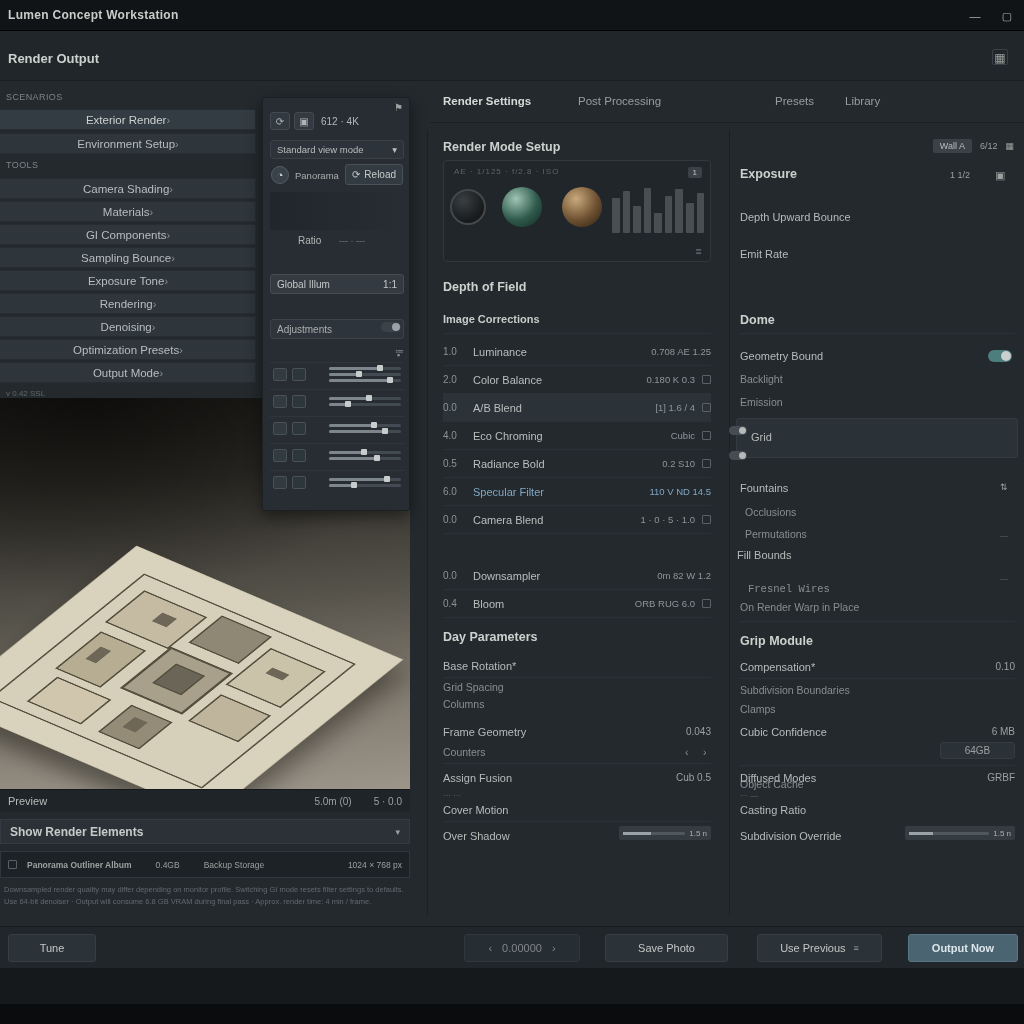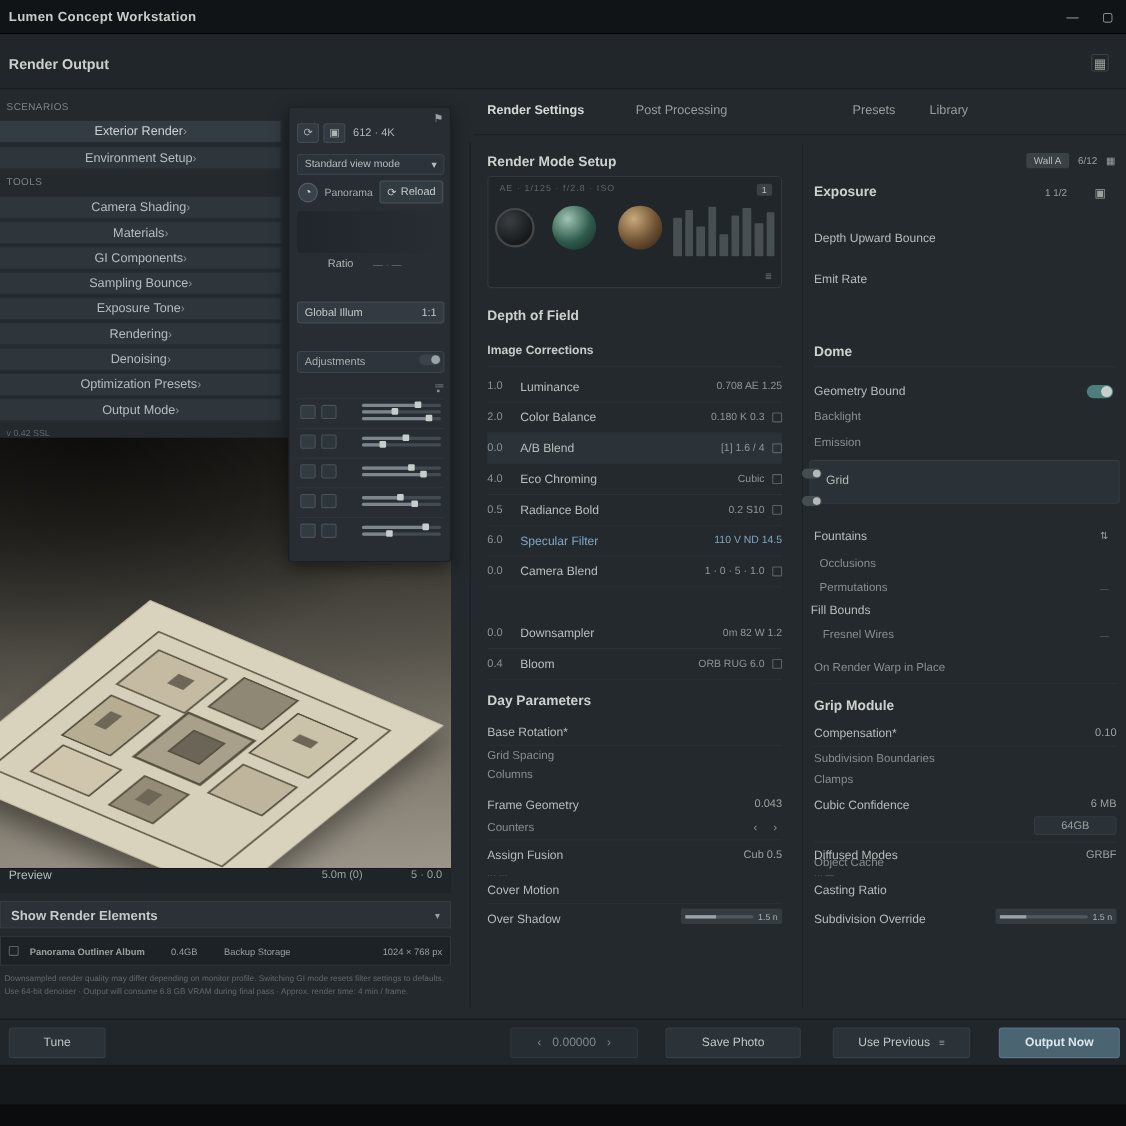--- a/index.html
+++ b/index.html
@@ -112,21 +112,21 @@
 
   .toggle{width:24px;height:12px;border-radius:6px;background:#3c444a;position:relative;}
   .toggle.on{background:#4e7d7e;}
   .toggle::after{content:"";position:absolute;top:1px;width:10px;height:10px;border-radius:50%;background:#c9cfcd;right:1px;}
   .mini-toggle{width:18px;height:9px;border-radius:5px;background:#454d53;position:relative;}
   .mini-toggle::after{content:"";position:absolute;top:1px;right:1px;width:7px;height:7px;border-radius:50%;background:#b4bab8;}
 
   .card{background:#2a3137;border:1px solid #343b41;border-radius:3px;}
 
   
-  .bl-stats{left:0;top:789px;width:410px;height:23px;background:#1f2428;border-top:1px solid #14181b;display:flex;padding:0 8px;gap:22px;}
+  .bl-stats{left:0;top:789px;width:410px;height:23px;background:#1f2428;border-top:1px solid #14181b;display:flex;align-items:center;padding:0 8px;}
   .bl-collapse{left:0;top:819px;width:410px;height:25px;background:#2b3137;border:1px solid #343b41;display:flex;align-items:center;justify-content:space-between;padding:0 9px;}
   .bl-table{left:0;top:851px;width:410px;height:27px;background:#1d2226;border:1px solid #30363b;display:flex;align-items:center;padding:0 7px;gap:10px;}
   .bl-cell{font-size:8.5px;color:#9aa09e;white-space:nowrap;}
   .fineprint{left:4px;width:400px;font-size:7.5px;color:#62696e;line-height:11px;}
 
   
   .bbar{left:0;top:926px;width:1024px;height:42px;background:#20262a;border-top:1px solid #171b1e;}
   .btn{position:absolute;top:7px;height:28px;border-radius:3px;display:flex;align-items:center;justify-content:center;
        font-size:11px;color:#c2c7c5;background:#2b3238;border:1px solid #373e44;}
   .btn.dim{background:#262d33;color:#80878b;border-color:#30373d;}
@@ -457,21 +457,21 @@
     <div class="abs plain-lbl" style="left:14px;top:12px;">Grid</div>
     <div class="abs mini-toggle" style="right:8px;top:7px;"></div>
     <div class="abs mini-toggle" style="right:8px;top:23px;"></div>
   </div>
   <div class="abs plain-lbl" style="left:740px;top:482px;">Fountains</div>
   <div class="abs meta-txt" style="left:1000px;top:482px;">⇅</div>
   <div class="abs dim-lbl" style="left:745px;top:506px;">Occlusions</div>
   <div class="abs dim-lbl" style="left:745px;top:528px;">Permutations</div>
   <div class="abs tiny-lbl" style="left:1000px;top:531px;">—</div>
   <div class="abs plain-lbl" style="left:737px;top:549px;">Fill Bounds</div>
-  <div class="abs dim-lbl" style="left:748px;top:571px;">Fresnel Wires</div>
+  <div class="abs dim-lbl" style="left:748px;top:583px;font-family:Liberation Mono, monospace;">Fresnel Wires</div>
   <div class="abs tiny-lbl" style="left:1000px;top:574px;">—</div>
   <div class="abs dim-lbl" style="left:740px;top:601px;">On Render Warp in Place</div>
   <div class="abs hline" style="left:740px;top:621px;width:275px;"></div>
 
   <div class="abs sec-head" style="left:740px;top:634px;">Grip Module</div>
   <div class="abs plain-lbl" style="left:740px;top:661px;">Compensation*</div>
   <div class="abs val-txt" style="left:740px;top:661px;width:275px;text-align:right;">0.10</div>
   <div class="abs hline" style="left:740px;top:678px;width:275px;"></div>
   <div class="abs dim-lbl" style="left:740px;top:684px;">Subdivision Boundaries</div>
   <div class="abs dim-lbl" style="left:740px;top:703px;">Clamps</div>

